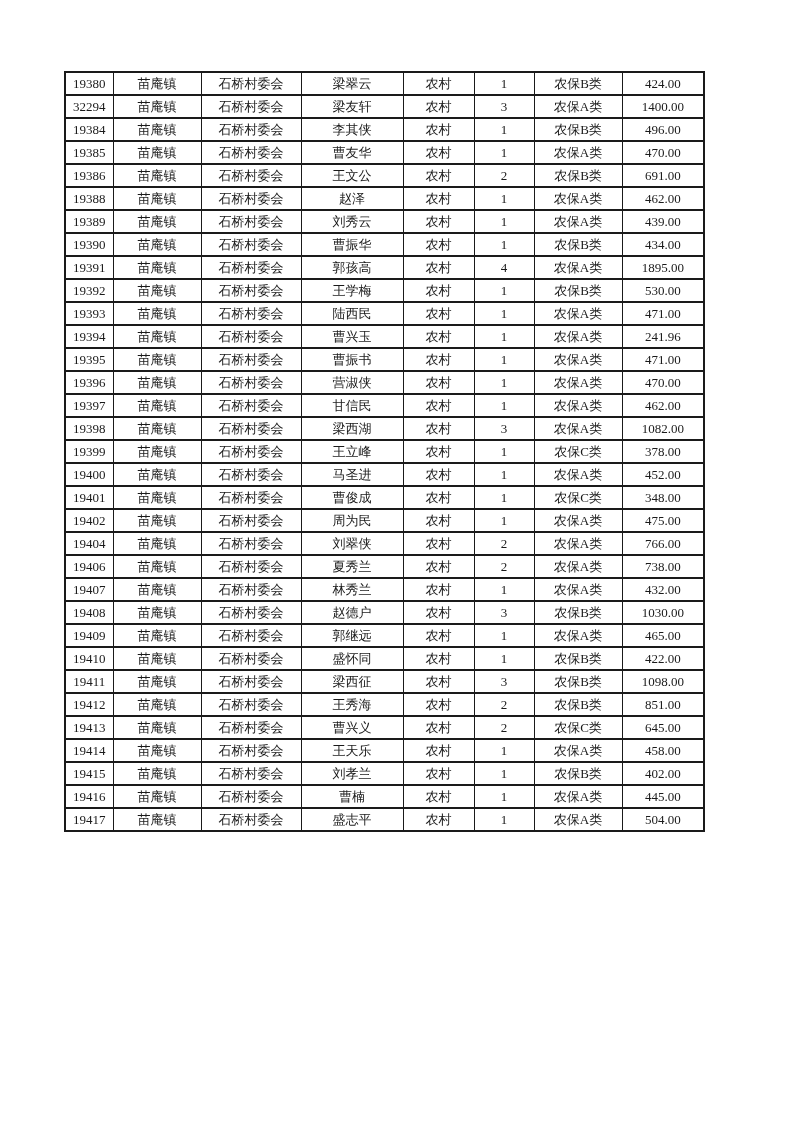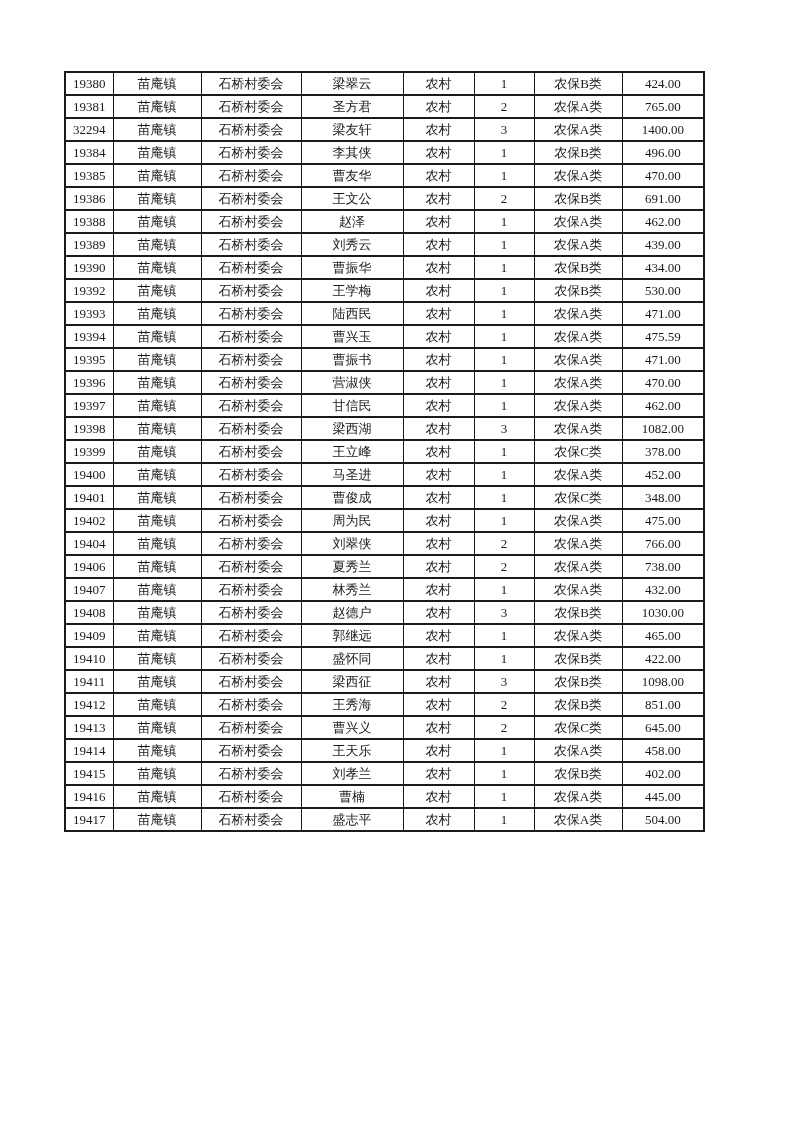--- a/index.html
+++ b/index.html
@@ -68,66 +68,56 @@
           <td>19380</td>
           <td>苗庵镇</td>
           <td>石桥村委会</td>
           <td>梁翠云</td>
           <td>农村</td>
           <td>1</td>
           <td>农保B类</td>
           <td>424.00</td>
         </tr>
         <tr>
-          <td>19381</td>
-          <td>苗庵镇</td>
-          <td>石桥村委会</td>
-          <td>圣方君</td>
+          <td>32294</td>
+          <td>苗庵镇</td>
+          <td>石桥村委会</td>
+          <td>梁友轩</td>
+          <td>农村</td>
+          <td>3</td>
+          <td>农保A类</td>
+          <td>1400.00</td>
+        </tr>
+        <tr>
+          <td>19384</td>
+          <td>苗庵镇</td>
+          <td>石桥村委会</td>
+          <td>李其侠</td>
+          <td>农村</td>
+          <td>1</td>
+          <td>农保B类</td>
+          <td>496.00</td>
+        </tr>
+        <tr>
+          <td>19385</td>
+          <td>苗庵镇</td>
+          <td>石桥村委会</td>
+          <td>曹友华</td>
+          <td>农村</td>
+          <td>1</td>
+          <td>农保A类</td>
+          <td>470.00</td>
+        </tr>
+        <tr>
+          <td>19386</td>
+          <td>苗庵镇</td>
+          <td>石桥村委会</td>
+          <td>王文公</td>
           <td>农村</td>
           <td>2</td>
-          <td>农保A类</td>
-          <td>765.00</td>
-        </tr>
-        <tr>
-          <td>32294</td>
-          <td>苗庵镇</td>
-          <td>石桥村委会</td>
-          <td>梁友轩</td>
-          <td>农村</td>
-          <td>3</td>
-          <td>农保A类</td>
-          <td>1400.00</td>
-        </tr>
-        <tr>
-          <td>19384</td>
-          <td>苗庵镇</td>
-          <td>石桥村委会</td>
-          <td>李其侠</td>
-          <td>农村</td>
-          <td>1</td>
-          <td>农保B类</td>
-          <td>496.00</td>
-        </tr>
-        <tr>
-          <td>19385</td>
-          <td>苗庵镇</td>
-          <td>石桥村委会</td>
-          <td>曹友华</td>
-          <td>农村</td>
-          <td>1</td>
-          <td>农保A类</td>
-          <td>470.00</td>
-        </tr>
-        <tr>
-          <td>19386</td>
-          <td>苗庵镇</td>
-          <td>石桥村委会</td>
-          <td>王文公</td>
-          <td>农村</td>
-          <td>2</td>
           <td>农保B类</td>
           <td>691.00</td>
         </tr>
         <tr>
           <td>19388</td>
           <td>苗庵镇</td>
           <td>石桥村委会</td>
           <td>赵泽</td>
           <td>农村</td>
           <td>1</td>
@@ -148,20 +138,30 @@
           <td>19390</td>
           <td>苗庵镇</td>
           <td>石桥村委会</td>
           <td>曹振华</td>
           <td>农村</td>
           <td>1</td>
           <td>农保B类</td>
           <td>434.00</td>
         </tr>
         <tr>
+          <td>19391</td>
+          <td>苗庵镇</td>
+          <td>石桥村委会</td>
+          <td>郭孩高</td>
+          <td>农村</td>
+          <td>4</td>
+          <td>农保A类</td>
+          <td>1895.00</td>
+        </tr>
+        <tr>
           <td>19392</td>
           <td>苗庵镇</td>
           <td>石桥村委会</td>
           <td>王学梅</td>
           <td>农村</td>
           <td>1</td>
           <td>农保B类</td>
           <td>530.00</td>
         </tr>
         <tr>
@@ -175,21 +175,21 @@
           <td>471.00</td>
         </tr>
         <tr>
           <td>19394</td>
           <td>苗庵镇</td>
           <td>石桥村委会</td>
           <td>曹兴玉</td>
           <td>农村</td>
           <td>1</td>
           <td>农保A类</td>
-          <td>475.59</td>
+          <td>241.96</td>
         </tr>
         <tr>
           <td>19395</td>
           <td>苗庵镇</td>
           <td>石桥村委会</td>
           <td>曹振书</td>
           <td>农村</td>
           <td>1</td>
           <td>农保A类</td>
           <td>471.00</td>

